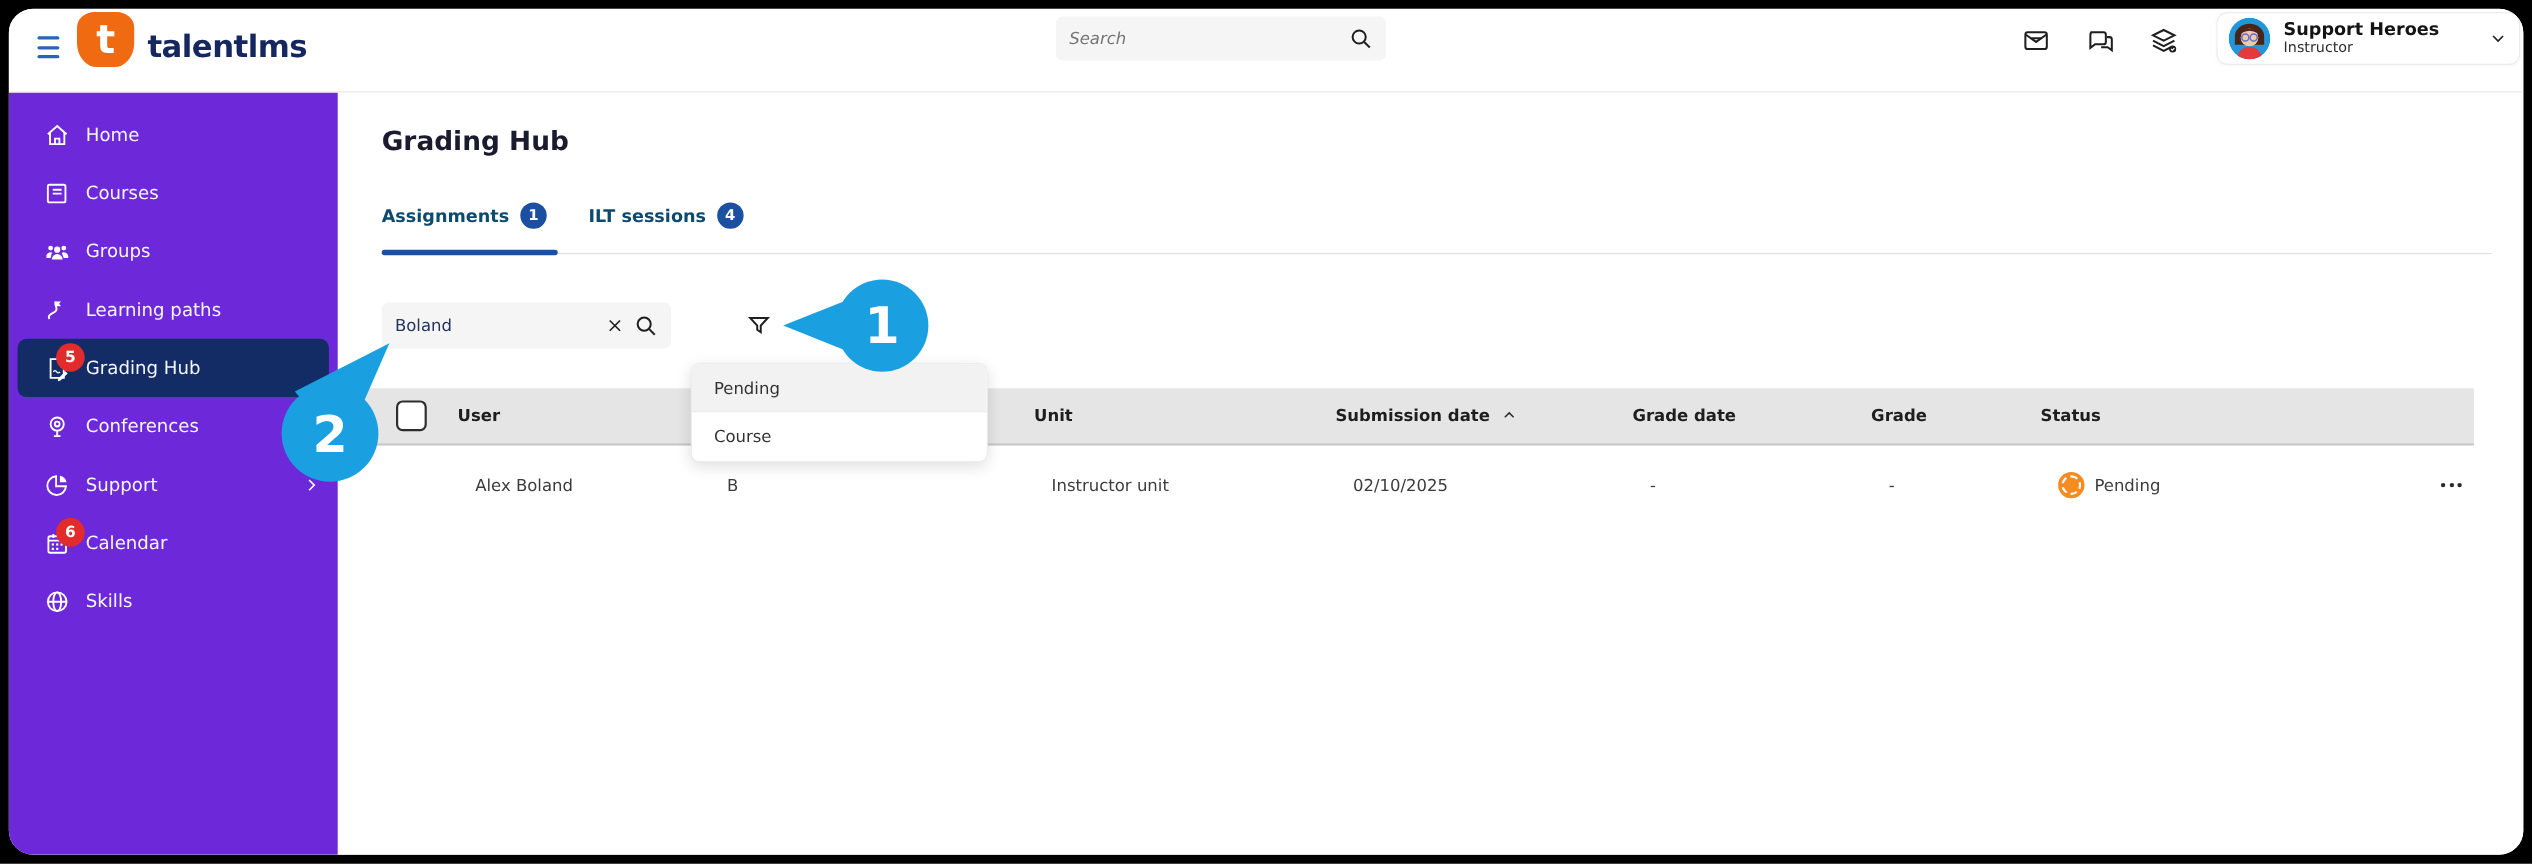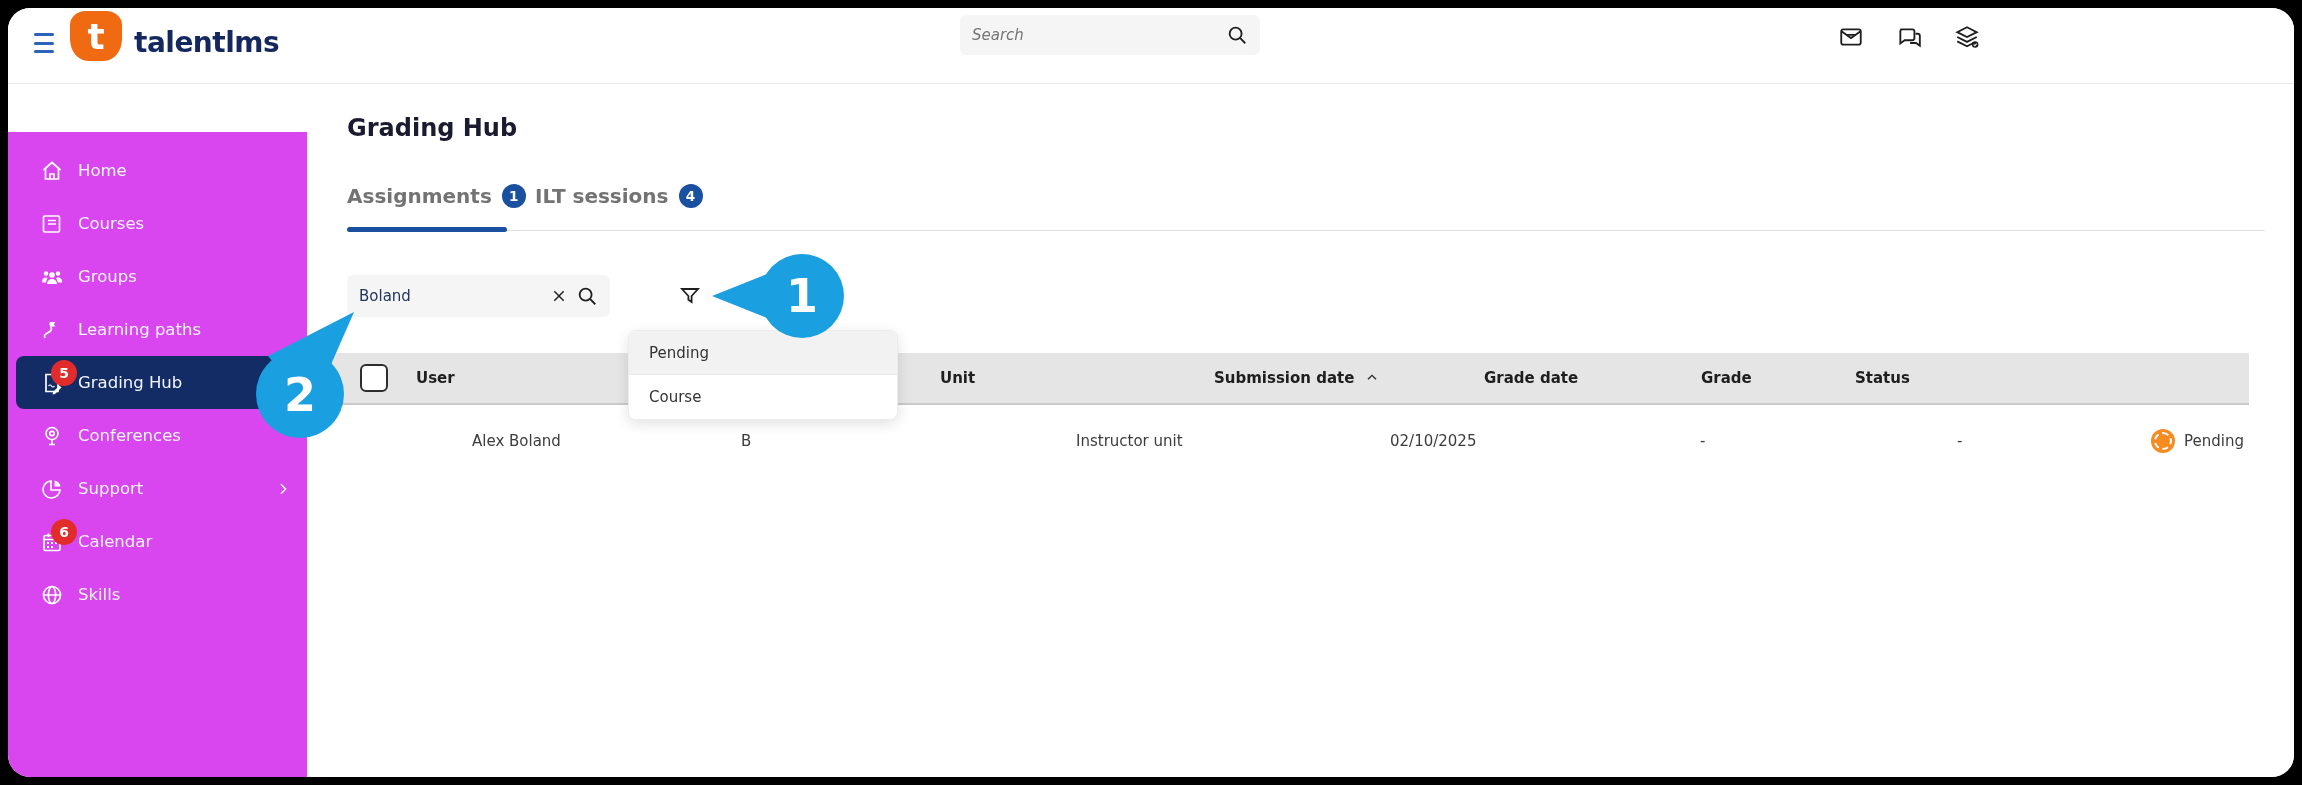--- a/index.html
+++ b/index.html
@@ -28,59 +28,59 @@
   .profile { position:absolute; left:2007px; top:3px; width:276px; height:48px; background:#fff;
              border:1px solid #ececec; border-radius:10px; display:flex; align-items:center;
              padding:0 10px; cursor:pointer; box-shadow:0 1px 3px rgba(0,0,0,0.04); }
   .avatar { width:38px; height:38px; border-radius:50%; overflow:hidden; flex:none; }
   .pinfo { margin-left:12px; line-height:1.15; }
   .pname { font-size:16px; font-weight:bold; color:#141414; }
   .prole { font-size:13px; color:#2e2e2e; }
   .pchev { margin-left:auto; }
 
   
-  .sidebar { position:absolute; left:0; top:76px; width:299px; bottom:0; background:#d946ef;
-             z-index:2; padding-top:12px;margin-top:48px; }
+  .sidebar { position:absolute; left:0; top:76px; width:299px; bottom:0; background:#6d28d9;
+             z-index:2; padding-top:12px; }
   .sitem { position:relative; height:53px; display:flex; align-items:center; padding:0 16px 0 32px;
            color:#f2f6fd; font-size:16.5px; font-weight:500; cursor:pointer; }
   .sitem.active { background:#132c66; margin:0 8px; padding-left:24px; border-radius:8px; }
   .sicon { position:relative; width:24px; height:24px; flex:none; }
   .slabel { margin-left:14px; white-space:nowrap; }
   .sbadge { position:absolute; top:-11px; left:11px; min-width:26px; height:26px; background:#e22c2c;
             border-radius:13px; color:#fff; font-size:14px; font-weight:bold; display:flex;
             align-items:center; justify-content:center; }
   .schev { margin-left:auto; }
 
   
   .main { position:absolute; left:299px; top:76px; right:0; bottom:0; background:#fff; }
   .page-title { position:absolute; left:40px; top:30px; font-size:24px; font-weight:bold; color:#1b1b2f; }
   .tabs-line { position:absolute; left:40px; width:1918px; top:146px; height:1px; background:#dedede; }
   .tab { position:absolute; top:100px; display:flex; align-items:center; gap:10px; cursor:pointer; }
-  .tab .tlabel { font-size:20px; color:#737373; font-weight:600; }
+  .tab .tlabel { font-size:16px; color:#0c4a6e; font-weight:600; }
   .tab.active .tlabel { font-weight:bold; }
   .tbadge { width:24px; height:24px; border-radius:50%; background:#1b4fa0; color:#fff;
             font-size:13.5px; font-weight:bold; display:flex; align-items:center; justify-content:center; }
   .tab-underline { position:absolute; left:40px; top:143px; width:160px; height:5px;
                    background:#1b4fa0; border-radius:3px; }
 
   .tsearch { position:absolute; left:40px; top:191px; width:263px; height:42px; background:#f5f5f5;
              border-radius:6px; display:flex; align-items:center; padding:0 12px; }
   .tsearch input { flex:1; min-width:0; border:none; outline:none; background:transparent;
                    font-size:15px; color:#23355e; font-family:"DejaVu Sans", sans-serif; }
   .clear-x { width:22px; height:22px; display:flex; align-items:center; justify-content:center;
              cursor:pointer; margin-right:6px; }
   .funnel { position:absolute; left:371px; top:200px; width:24px; height:24px; cursor:pointer; }
 
   
   .grid { display:grid; grid-template-columns:85px 229px 295px 274px 270px 217px 154px 320px 74px;
           align-items:center; }
   .thead { position:absolute; left:24px; top:269px; width:1918px; height:52px; background:#e5e5e5;
            border-bottom:2px solid #c9c9c9; z-index:1; }
   .thead .hcell { font-size:15px; font-weight:bold; color:#1e1e1e; display:flex; align-items:center; }
-  .trow { position:absolute; left:40px; top:321px; width:1918px; height:72px; z-index:1;gap:40px; }
+  .trow { position:absolute; left:40px; top:321px; width:1918px; height:72px; z-index:1; }
   .trow .cell { font-size:15px; color:#3c3c3c; display:flex; align-items:center; }
   .checkbox { width:28px; height:28px; margin-left:29px; background:#fff; border:2px solid #2d2d2d;
               border-radius:6px; cursor:pointer; }
   .sortcaret { margin-left:10px; display:flex; }
   .status-dot { position:relative; width:24px; height:24px; border-radius:50%; background:#f68b1f;
                 flex:none; margin-right:9px; }
   .status-dot::before { content:""; position:absolute; inset:3px; border:2px dashed #fff; border-radius:50%; }
   .kebab { display:flex; gap:3.5px; padding-left:28px; cursor:pointer; }
   .kebab i { width:4px; height:4px; border-radius:50%; background:#2b2b2b; }
 
@@ -130,20 +130,40 @@
       <path d="M18 9 h2 a2 2 0 0 1 2 2 v9 l-3.5 -2.5 H13"></path>
     </svg>
     <svg class="hicon" style="left:1946px" viewBox="0 0 24 24" fill="none" stroke="#1f1f1f" stroke-width="1.7">
       <polygon points="12,3 21,7.5 12,12 3,7.5"></polygon>
       <polyline points="3,12 12,16.5 21,12"></polyline>
       <polyline points="3,16 12,20.5 18,17.5"></polyline>
       <circle cx="19.5" cy="19" r="3" fill="#1f1f1f" stroke="none"></circle>
       <polyline points="18.2,19 19.2,20 21,18.2" stroke="#fff" stroke-width="1"></polyline>
     </svg>
 
+    <div class="profile">
+      <div class="avatar">
+        <svg viewBox="0 0 40 40" width="38" height="38">
+          <circle cx="20" cy="20" r="20" fill="#2196d9"></circle>
+          <path d="M6 18 a14 12 0 0 1 28 0 v8 H6 Z" fill="#4a2418"></path>
+          <circle cx="20" cy="19" r="8.5" fill="#f4c9a3"></circle>
+          <path d="M8 40 a12 12 0 0 1 24 0 Z" fill="#e33b3b"></path>
+          <circle cx="16" cy="19" r="3.4" fill="none" stroke="#5b6fd4" stroke-width="1.4"></circle>
+          <circle cx="24" cy="19" r="3.4" fill="none" stroke="#5b6fd4" stroke-width="1.4"></circle>
+          <path d="M10 14 q10 -7 20 0 v4 h-2 v-3 q-8 -5 -16 0 v3 h-2 Z" fill="#4a2418"></path>
+        </svg>
+      </div>
+      <div class="pinfo">
+        <div class="pname">Support Heroes</div>
+        <div class="prole">Instructor</div>
+      </div>
+      <svg class="pchev" width="18" height="18" viewBox="0 0 24 24" fill="none" stroke="#1f1f1f" stroke-width="2">
+        <polyline points="6,9 12,15 18,9"></polyline>
+      </svg>
+    </div>
   </div>
 
   <div class="sidebar">
 
     <div class="sitem">
       <svg class="sicon" viewBox="0 0 24 24" fill="none" stroke="#fff" stroke-width="1.7">
         <path d="M3.5 11 L12 3.5 L20.5 11"></path>
           <path d="M5.5 9.5 V20 h13 V9.5"></path>
           <path d="M10 20 v-5 h4 v5"></path>
       </svg>

